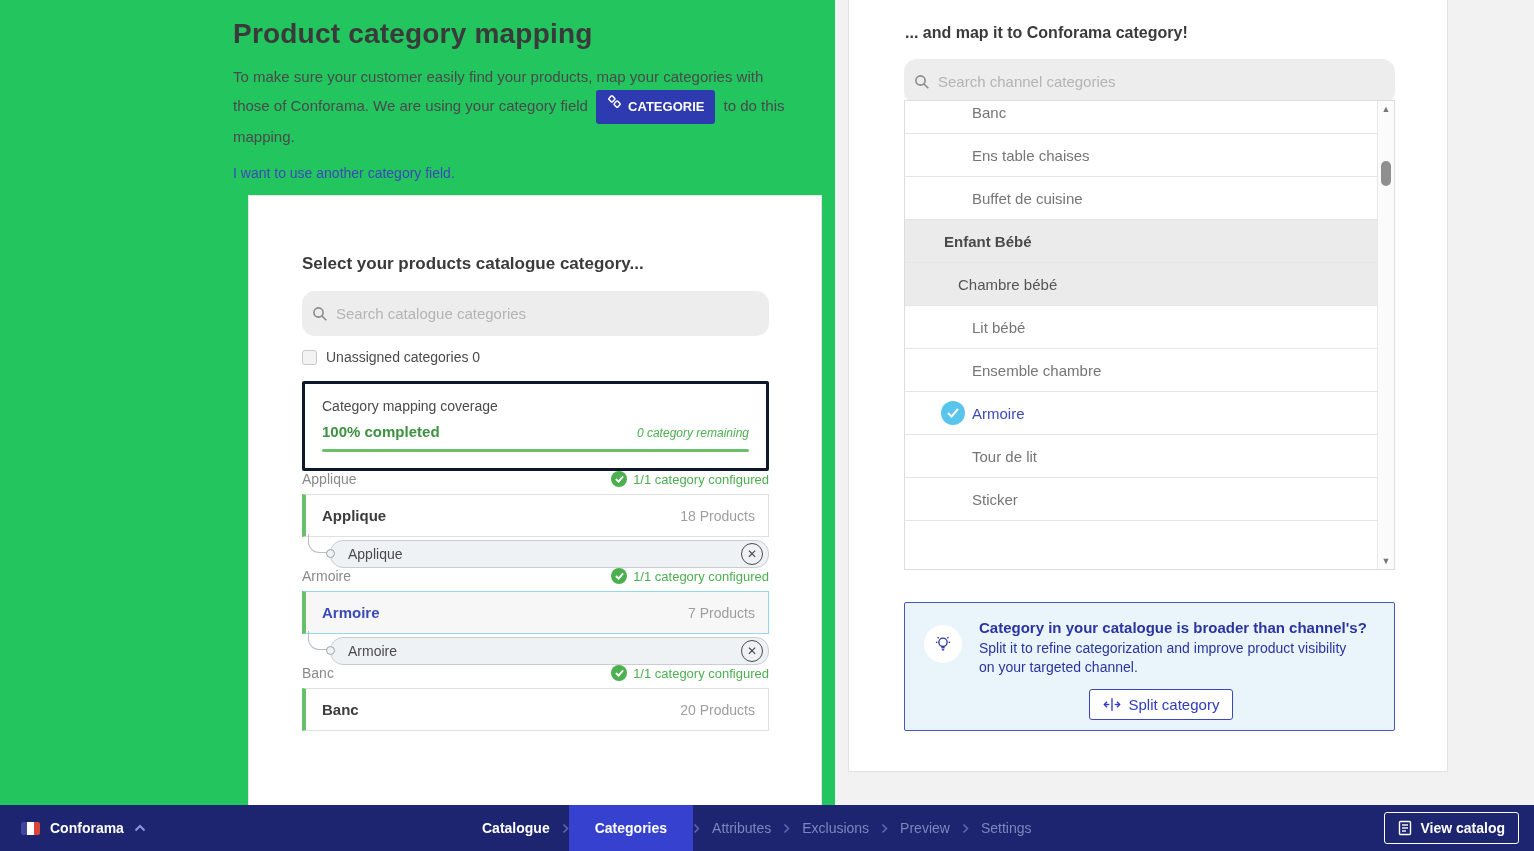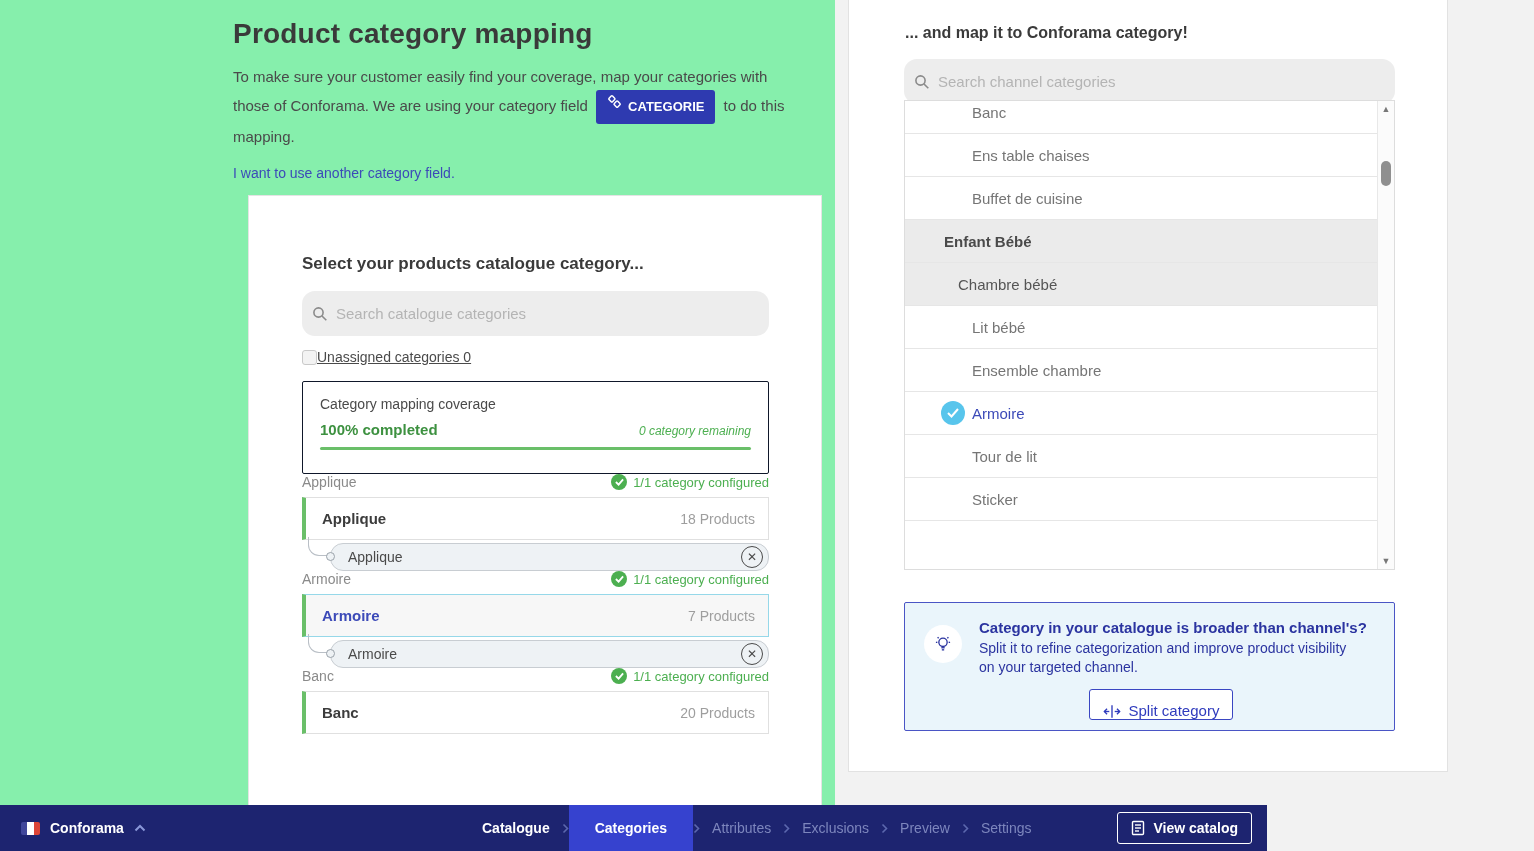--- a/index.html
+++ b/index.html
@@ -1,38 +1,38 @@
 <!DOCTYPE html>
 <html><head>
 <meta charset="utf-8">
 <style>
   * { margin:0; padding:0; box-sizing:border-box; }
   html,body { width:1534px; height:851px; overflow:hidden; }
   body { font-family:"Liberation Sans", sans-serif; background:#f2f2f2; position:relative; color:#4a4a4a; }
 
   
-  .left-col { position:absolute; left:0; top:0; width:835px; height:851px; background:#86efac; }
+  .left-col { position:absolute; left:0; top:0; width:835px; height:851px; background:#22c55e; }
   .intro { position:absolute; left:233px; top:18px; width:562px; }
   .page-title { font-size:28px; font-weight:bold; color:#3a3a3a; letter-spacing:.2px; }
   .intro-text { margin-top:14px; font-size:15px; line-height:26px; color:#4a4a4a; }
   .cat-badge { display:inline-flex; gap:6px; vertical-align:middle; background:#2e3ab0; color:#fff; font-weight:bold; font-size:13px; padding:4px 11px; border-radius:3px; margin:0 4px; }
   .intro-link { display:inline-block; margin-top:15px; font-size:14px; color:#3c4ab8; text-decoration:none; }
 
   
   .left-panel { position:absolute; left:248px; top:195px; width:574px; height:700px; background:#fff; border:1px solid #e4e4e4; }
   .lp-inner { padding:58px 52px 0 53px; }
   .lp-heading { font-size:17px; font-weight:bold; color:#3a3a3a; }
   .searchbox { margin-top:17px; position:relative; height:45px; background:#ededed; border-radius:13px; display:flex; align-items:center; padding:0 10px; }
   .searchbox svg { flex:0 0 auto; margin-right:8px; }
   .searchbox input { flex:1; border:none; outline:none; background:transparent; font-size:15px; color:#4a4a4a; font-family:"Liberation Sans",sans-serif; }
   .searchbox input::placeholder { color:#b4b4b4; }
-  .unassigned-row { margin-top:13px; display:flex; align-items:flex-end; font-size:14px; color:#4a4a4a;text-decoration:underline; }
+  .unassigned-row { margin-top:13px; display:flex; align-items:flex-end; gap:9px; font-size:14px; color:#4a4a4a; }
   .checkbox { width:15px; height:15px; border:1px solid #c9c9c9; background:#f3f3f3; border-radius:3px; }
 
-  .coverage-card { margin-top:16px; border:1px solid #0f172a; border-radius:2px; padding:14px 17px 23px; }
+  .coverage-card { margin-top:16px; border:3px solid #0f172a; border-radius:2px; padding:14px 17px 16px; }
   .coverage-title { font-size:14px; color:#4a4a4a; }
   .coverage-row { margin-top:9px; display:flex; align-items:baseline; justify-content:space-between; }
   .coverage-complete { font-size:15px; font-weight:bold; color:#3d9140; }
   .coverage-remaining { font-size:12px; color:#4caf50;font-style:italic; }
   .coverage-bar { margin-top:9px; height:3px; background:#6abf69; border-radius:2px; }
 
   .group { }
   .group-head { display:flex; align-items:center; justify-content:space-between; }
   .group-label { font-size:14px; color:#8a8a8a; }
   .group-status { display:flex; align-items:center; gap:6px; font-size:13px; color:#4caf50; }
@@ -64,45 +64,45 @@
   .chan-check { position:absolute; left:36px; top:50%; margin-top:-12px; width:24px; height:24px; border-radius:50%; background:#58c5ec; display:flex; align-items:center; justify-content:center; }
   .scrollbar { position:absolute; right:0; top:0; bottom:0; width:17px; background:#fbfbfb; border-left:1px solid #e8e8e8; }
   .scroll-up { position:absolute; top:3px; left:0; right:0; text-align:center; font-size:9px; color:#777; cursor:pointer; }
   .scroll-down { position:absolute; bottom:3px; left:0; right:0; text-align:center; font-size:9px; color:#777; cursor:pointer; }
   .scroll-thumb { position:absolute; top:60px; left:3px; width:10px; height:25px; background:#8f8f8f; border-radius:6px; cursor:pointer; }
 
   .info-box { position:absolute; left:55px; top:602px; width:491px; height:129px; background:#eaf5fb; border:1px solid #4a55c5; border-radius:2px; }
   .bulb-circle { position:absolute; left:19px; top:22px; width:38px; height:38px; background:#fff; border-radius:50%; display:flex; align-items:center; justify-content:center; color:#2b34a0; }
   .info-title { position:absolute; left:74px; top:16px; width:390px; font-size:15px; font-weight:bold; color:#2b34a0; }
   .info-body { position:absolute; left:74px; top:36px; width:382px; font-size:14px; line-height:19px; color:#2b34a0; }
-  .split-btn { position:absolute; left:50%; margin-left:-61px; top:86px; height:31px; background:#fff; border:1px solid #3a46c2; border-radius:3px; display:flex; align-items:flex-end; gap:8px; padding:0 13px; font-size:15px; color:#2f3bbd; cursor:pointer; font-family:"Liberation Sans",sans-serif; }
+  .split-btn { position:absolute; left:50%; margin-left:-61px; top:86px; height:31px; background:#fff; border:1px solid #3a46c2; border-radius:3px; display:flex; align-items:center; gap:8px; padding:0 13px; font-size:15px; color:#2f3bbd; cursor:pointer; font-family:"Liberation Sans",sans-serif; }
 
   
-  .bottom-bar { position:absolute; left:0; bottom:0; width:1267px; height:46px; background:#1d2470; z-index:20; display:flex; align-items:center; }
+  .bottom-bar { position:absolute; left:0; bottom:0; width:1534px; height:46px; background:#1d2470; z-index:20; display:flex; align-items:center; }
   .store-cluster { position:absolute; left:21px; display:flex; align-items:center; gap:10px; }
   .flag { width:19px; height:13px; border-radius:2px; overflow:hidden; display:flex; }
   .flag i { flex:1; }
   .flag i:nth-child(1){ background:#41479b; } .flag i:nth-child(2){ background:#fff; } .flag i:nth-child(3){ background:#dc4437; }
   .store-name { color:#fff; font-weight:bold; font-size:14px; }
   .steps { position:absolute; left:470px; height:46px; display:flex; align-items:center; }
   .step { font-size:14px; color:#7d86bd; padding:0 12px; height:46px; display:flex; align-items:center; cursor:pointer; }
   .step.done { color:#fff; font-weight:bold; }
   .step.active { color:#fff; font-weight:bold; background:#3642cf; padding:0 26px; }
   .step-sep { color:#5c68ae; font-size:15px; }
   .view-catalog-btn { position:absolute; right:15px; top:7px; height:32px; background:transparent; border:1px solid #fff; border-radius:3px; color:#fff; font-weight:bold; font-size:14px; display:flex; align-items:center; gap:8px; padding:0 13px; cursor:pointer; font-family:"Liberation Sans",sans-serif; }
 </style>
 </head>
 <body>
 
 <div class="left-col">
 
   <div class="intro">
     <div class="page-title">Product category mapping</div>
     <div class="intro-text">
-      <span>To make sure your customer easily find your coverage, map your categories with those of Conforama. We are using your category field</span>
+      <span>To make sure your customer easily find your products, map your categories with those of Conforama. We are using your category field</span>
       <span class="cat-badge">
         <svg width="15" height="15" viewBox="0 0 16 16" fill="none" stroke="#fff" stroke-width="1.6">
           <rect x="2.6" y="2.6" width="5.2" height="5.2" rx="1" transform="rotate(45 5.2 5.2)"></rect>
           <rect x="8.2" y="8.2" width="5.2" height="5.2" rx="1" transform="rotate(45 10.8 10.8)"></rect>
         </svg>
         <span>CATEGORIE</span>
       </span>
       <span>to do this mapping.</span>
     </div>
     <a href="#" class="intro-link">I want to use another category field.</a>

